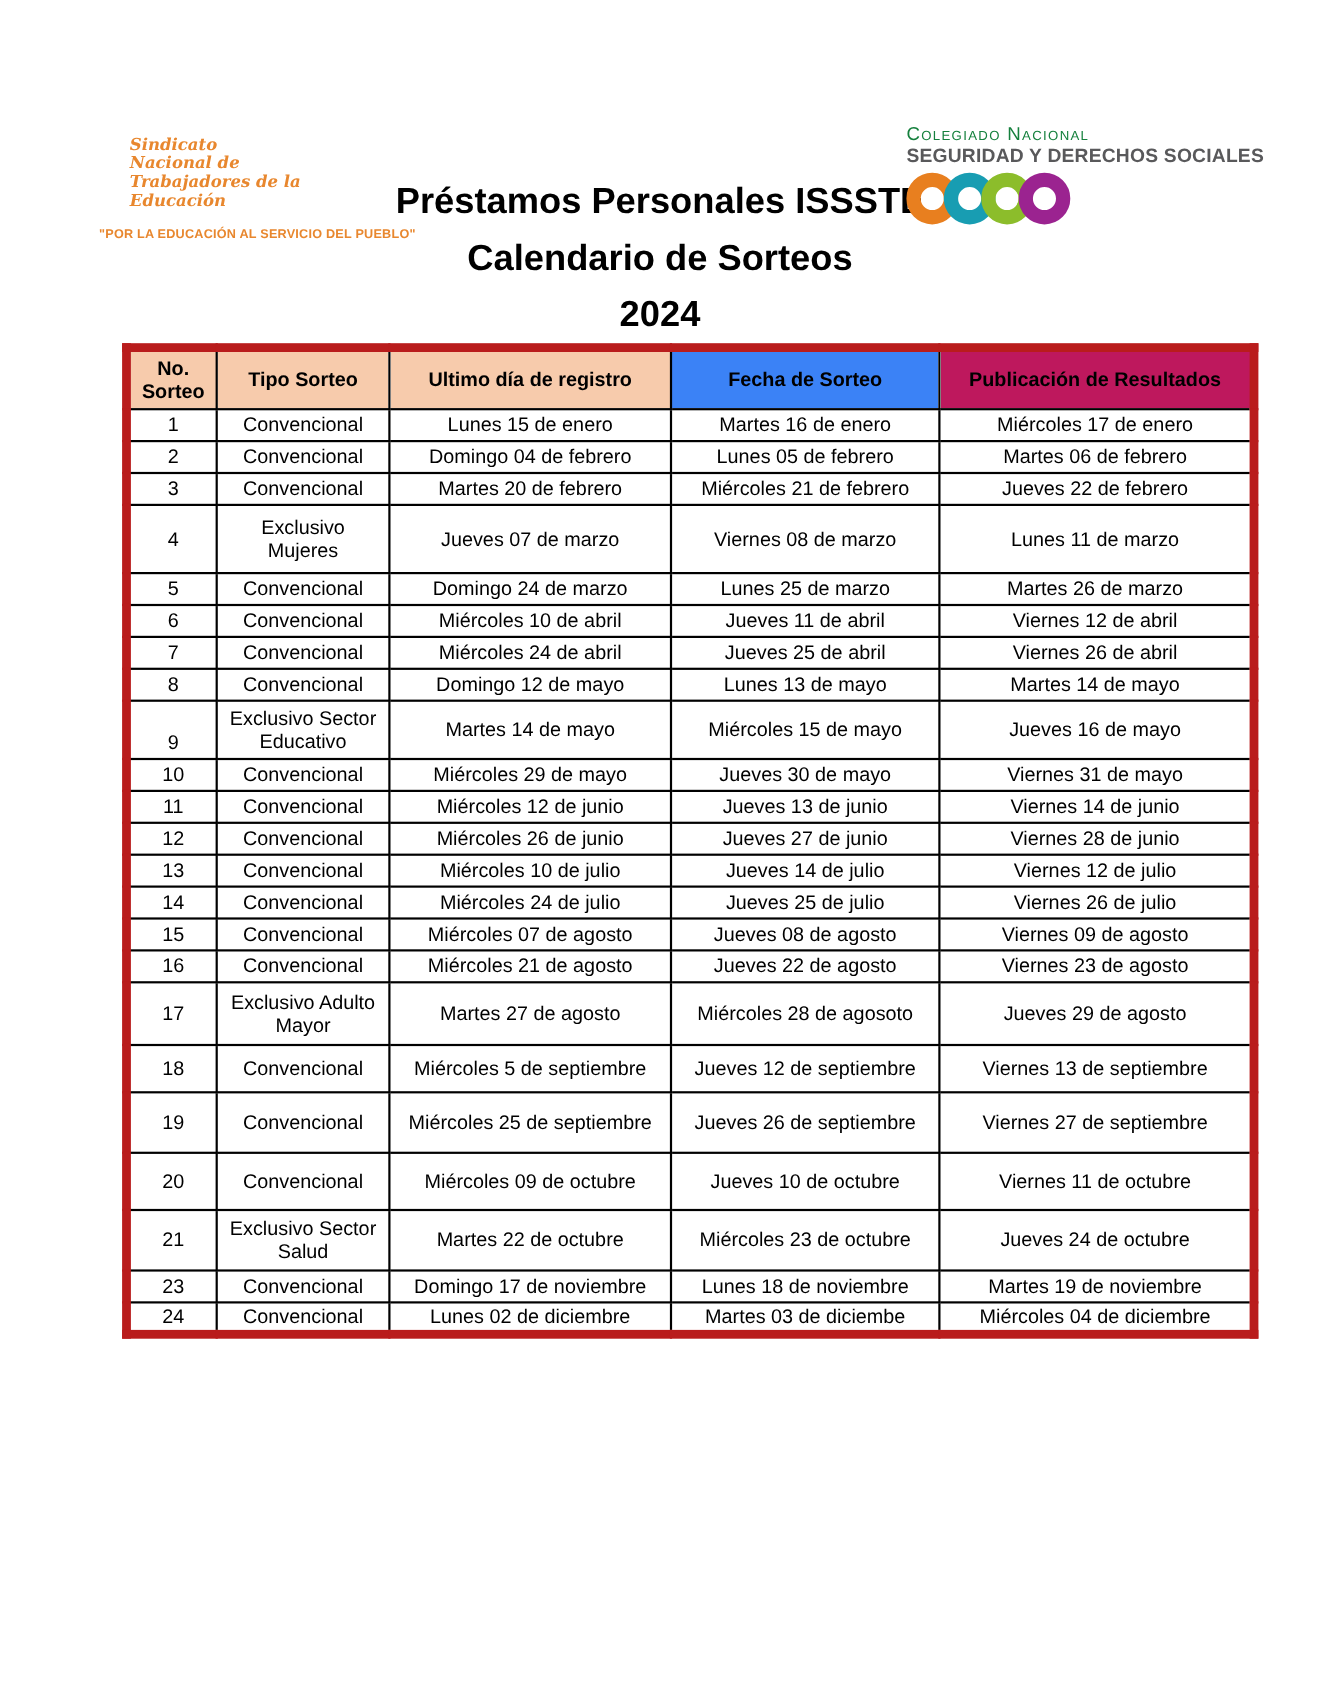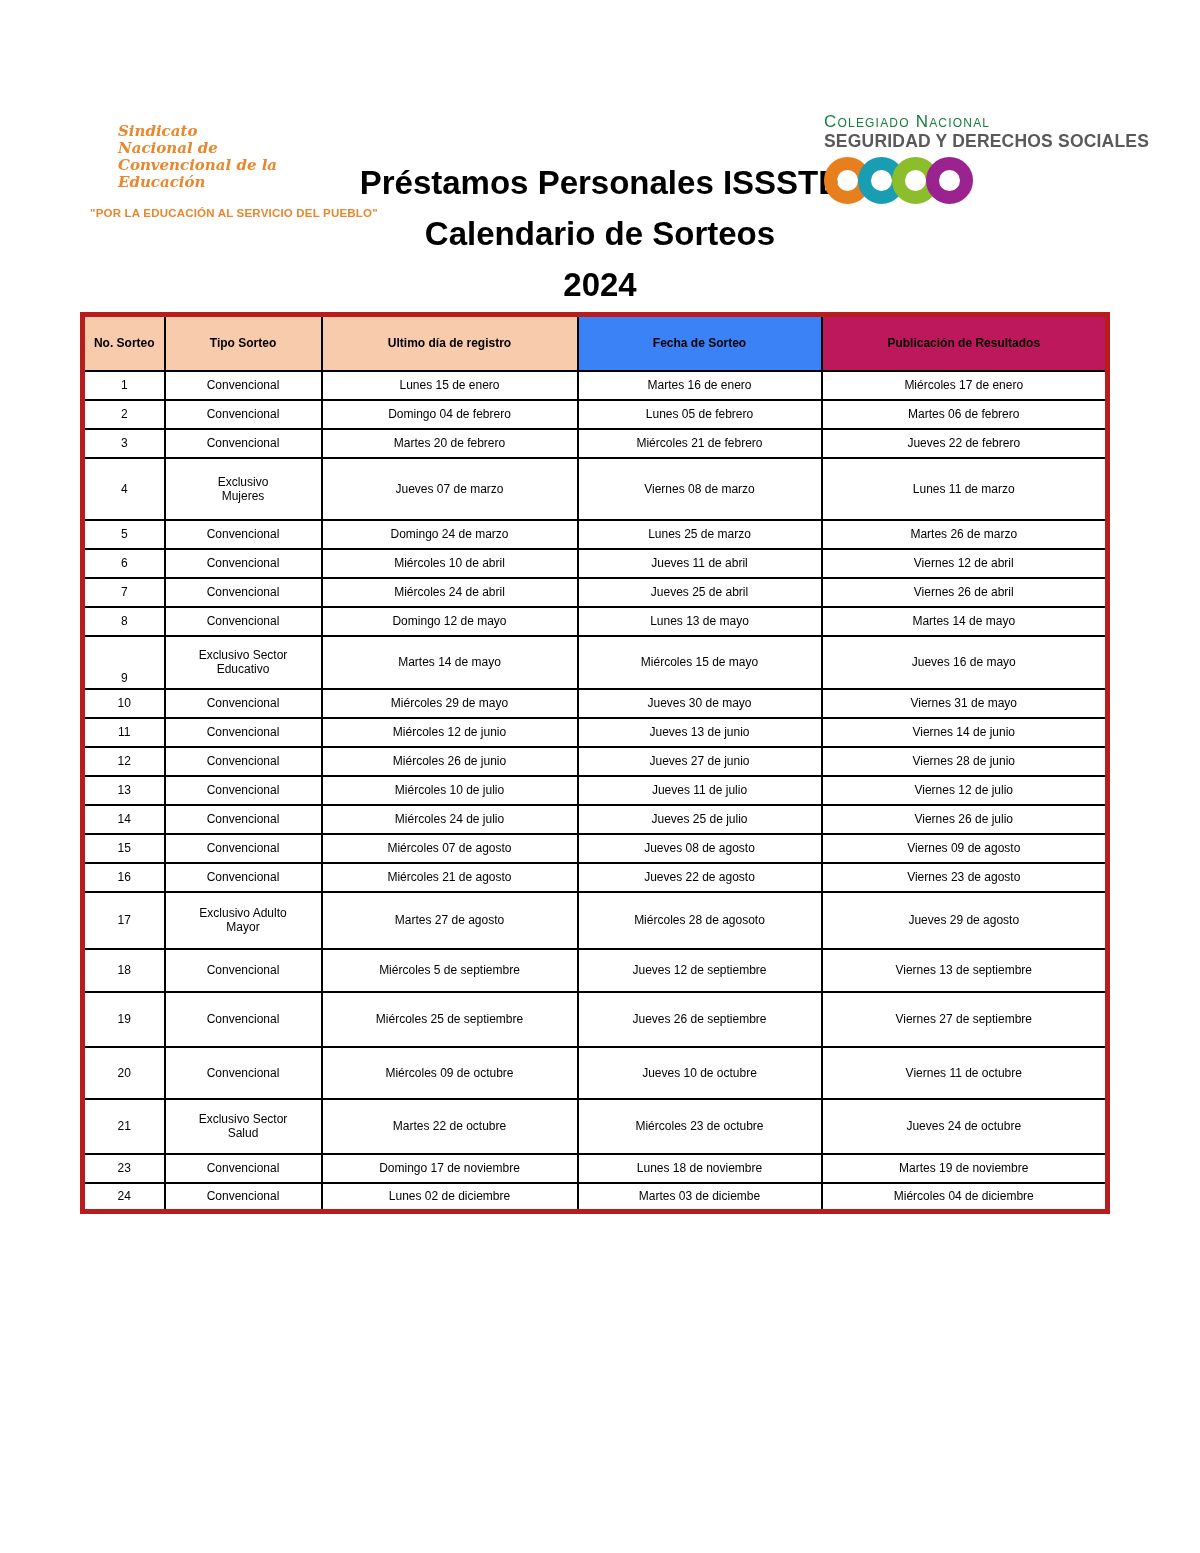--- a/index.html
+++ b/index.html
@@ -92,24 +92,24 @@
     border: 13px solid #000;
     border-radius: 50%;
     margin-right: -13px;
     vertical-align: top;
   }
 
   
   .cal-table {
     border-collapse: collapse;
     table-layout: fixed;
-    margin-left: 80px;
+    margin-left: 111px;
     width: 1025px;
-    font-size: 12px;
-    border: 5px solid #b91c1c;
+    font-size: 18px;
+    border: 8px solid #b91c1c;
   }
   .cal-table th, .cal-table td {
     border: 2px solid #000;
     text-align: center;
     vertical-align: middle;
     padding: 1px 2px;
     overflow: hidden;
   }
   .cal-table th {
     font-weight: bold;
@@ -132,21 +132,21 @@
 
 <div class="page">
 
   <div class="header">
 
     <div class="snte-logo" style="color: rgb(232, 135, 46);">
       <div class="snte-top">
         <div class="snte-name">
           <div>Sindicato</div>
           <div>Nacional de</div>
-          <div>Convencional de la</div>
+          <div>Trabajadores de la</div>
           <div>Educación</div>
         </div>
       </div>
       <div class="snte-motto">"POR LA EDUCACIÓN AL SERVICIO DEL PUEBLO"</div>
     </div>
 
     <div class="title-block">
       <div>Préstamos Personales ISSSTE</div>
       <div>Calendario de Sorteos</div>
       <div>2024</div>
@@ -261,21 +261,21 @@
           <td>12</td>
           <td>Convencional</td>
           <td>Miércoles 26 de junio</td>
           <td>Jueves 27 de junio</td>
           <td>Viernes 28 de junio</td>
         </tr>
         <tr>
           <td>13</td>
           <td>Convencional</td>
           <td>Miércoles 10 de julio</td>
-          <td>Jueves 11 de julio</td>
+          <td>Jueves 14 de julio</td>
           <td>Viernes 12 de julio</td>
         </tr>
         <tr>
           <td>14</td>
           <td>Convencional</td>
           <td>Miércoles 24 de julio</td>
           <td>Jueves 25 de julio</td>
           <td>Viernes 26 de julio</td>
         </tr>
         <tr>

